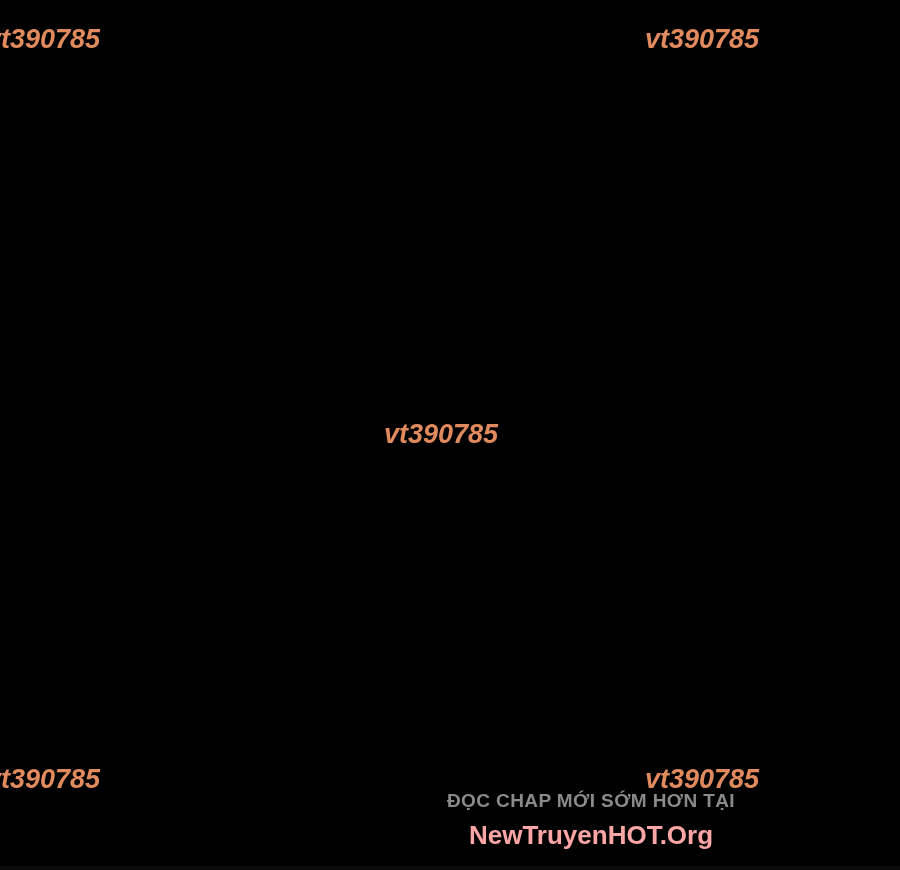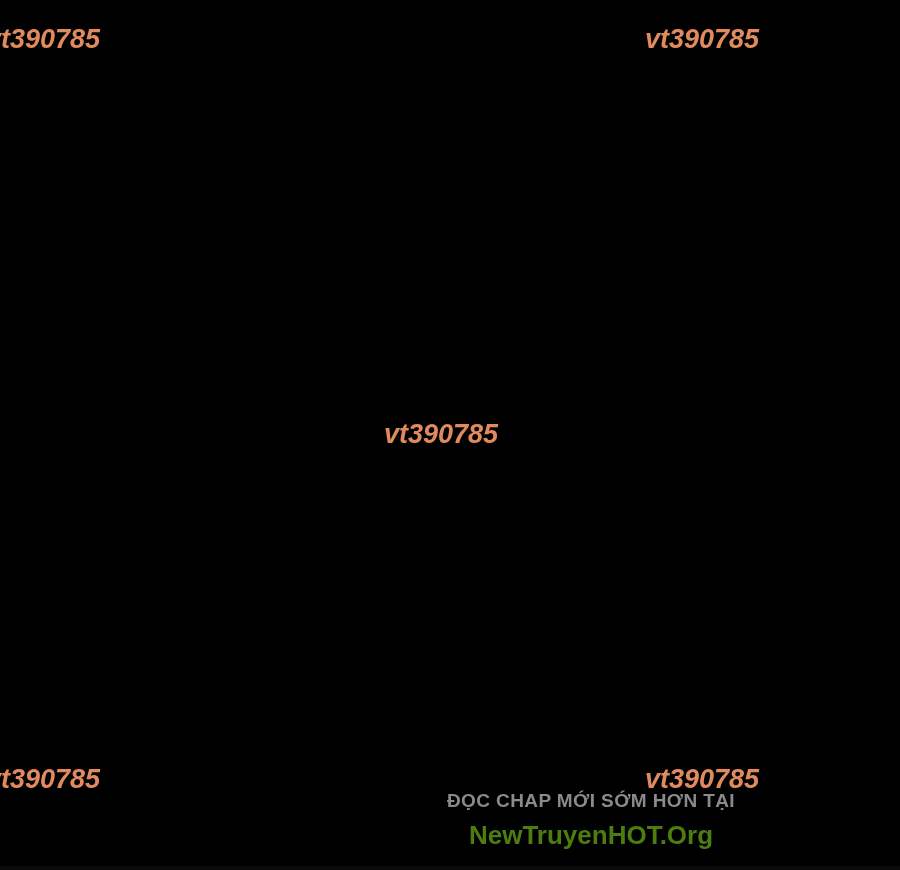--- a/index.html
+++ b/index.html
@@ -48,21 +48,21 @@
   .promo-line1 {
     top: 790px;
     color: #8a8a8a;
     font-size: 19px;
     font-weight: bold;
     letter-spacing: 0.4px;
     font-family: "Liberation Sans", sans-serif;
   }
   .promo-line2 {
     top: 820px;
-    color: #4d7c0f;
+    color: #fca5a5;
     font-size: 26px;
     font-weight: bold;
     font-family: "Liberation Sans", sans-serif;
   }
   .promo-line1-inner,
   .promo-line2-inner {
     display: inline-block;
     margin-left: 318px;
   }
   .bottom-bar {

